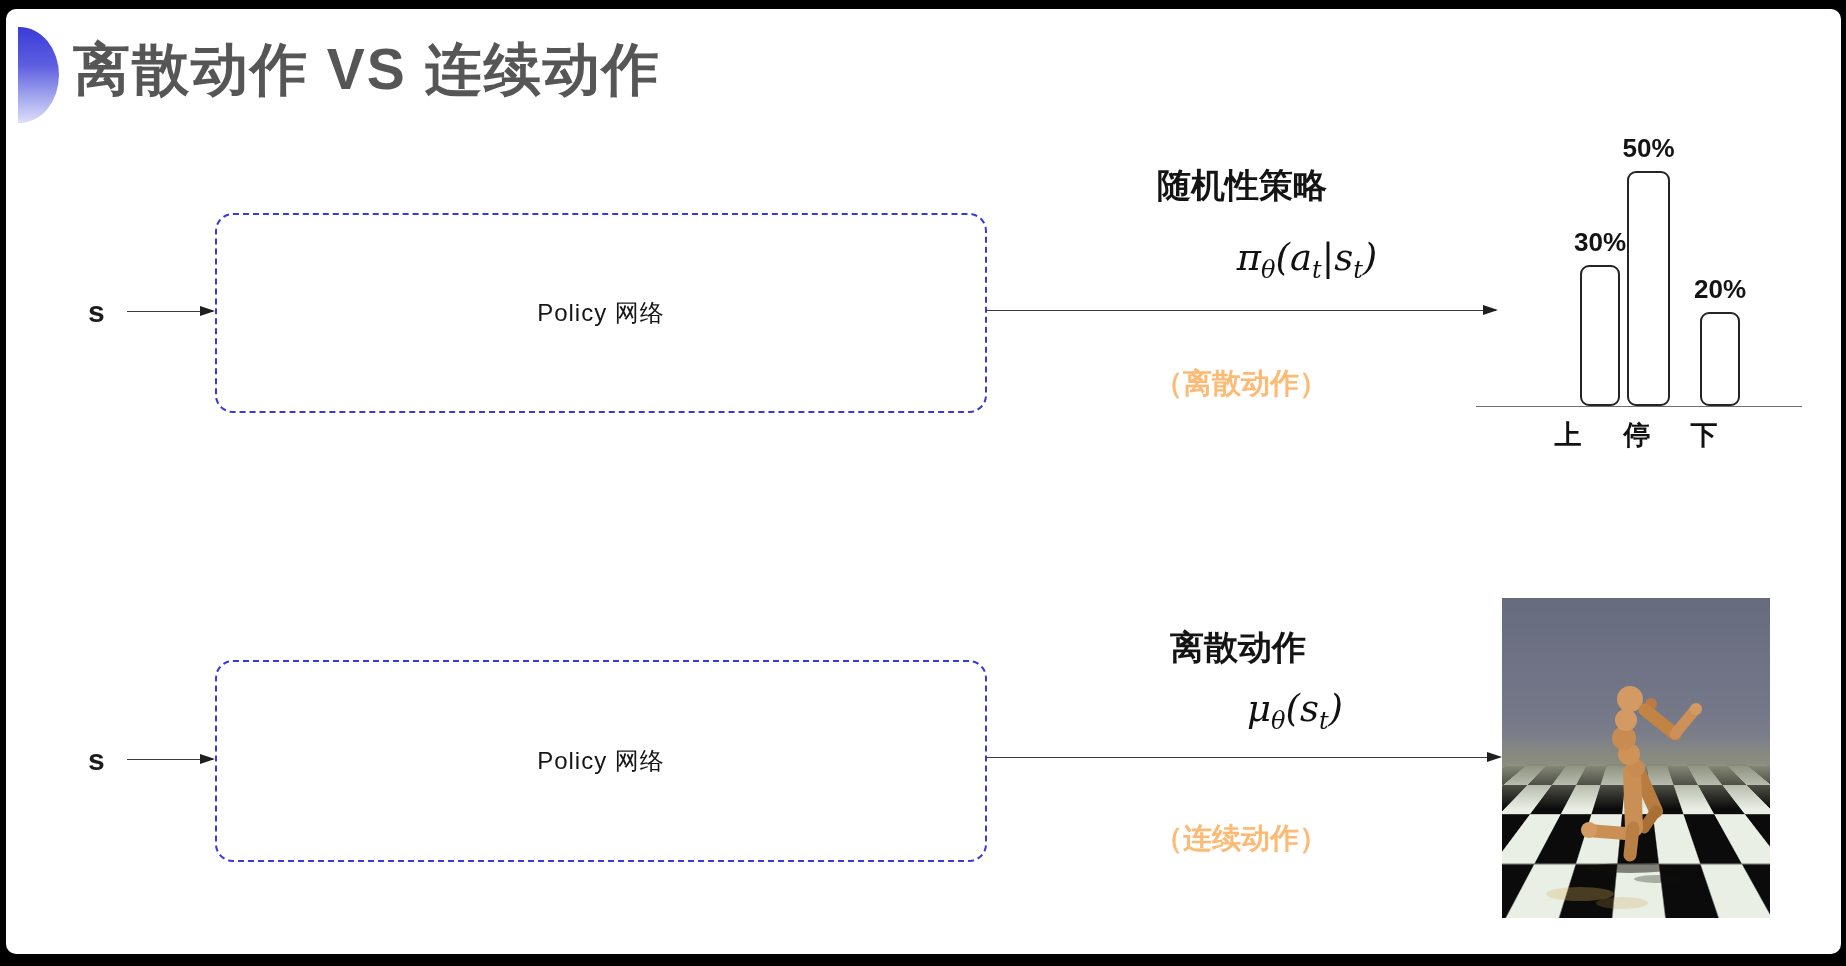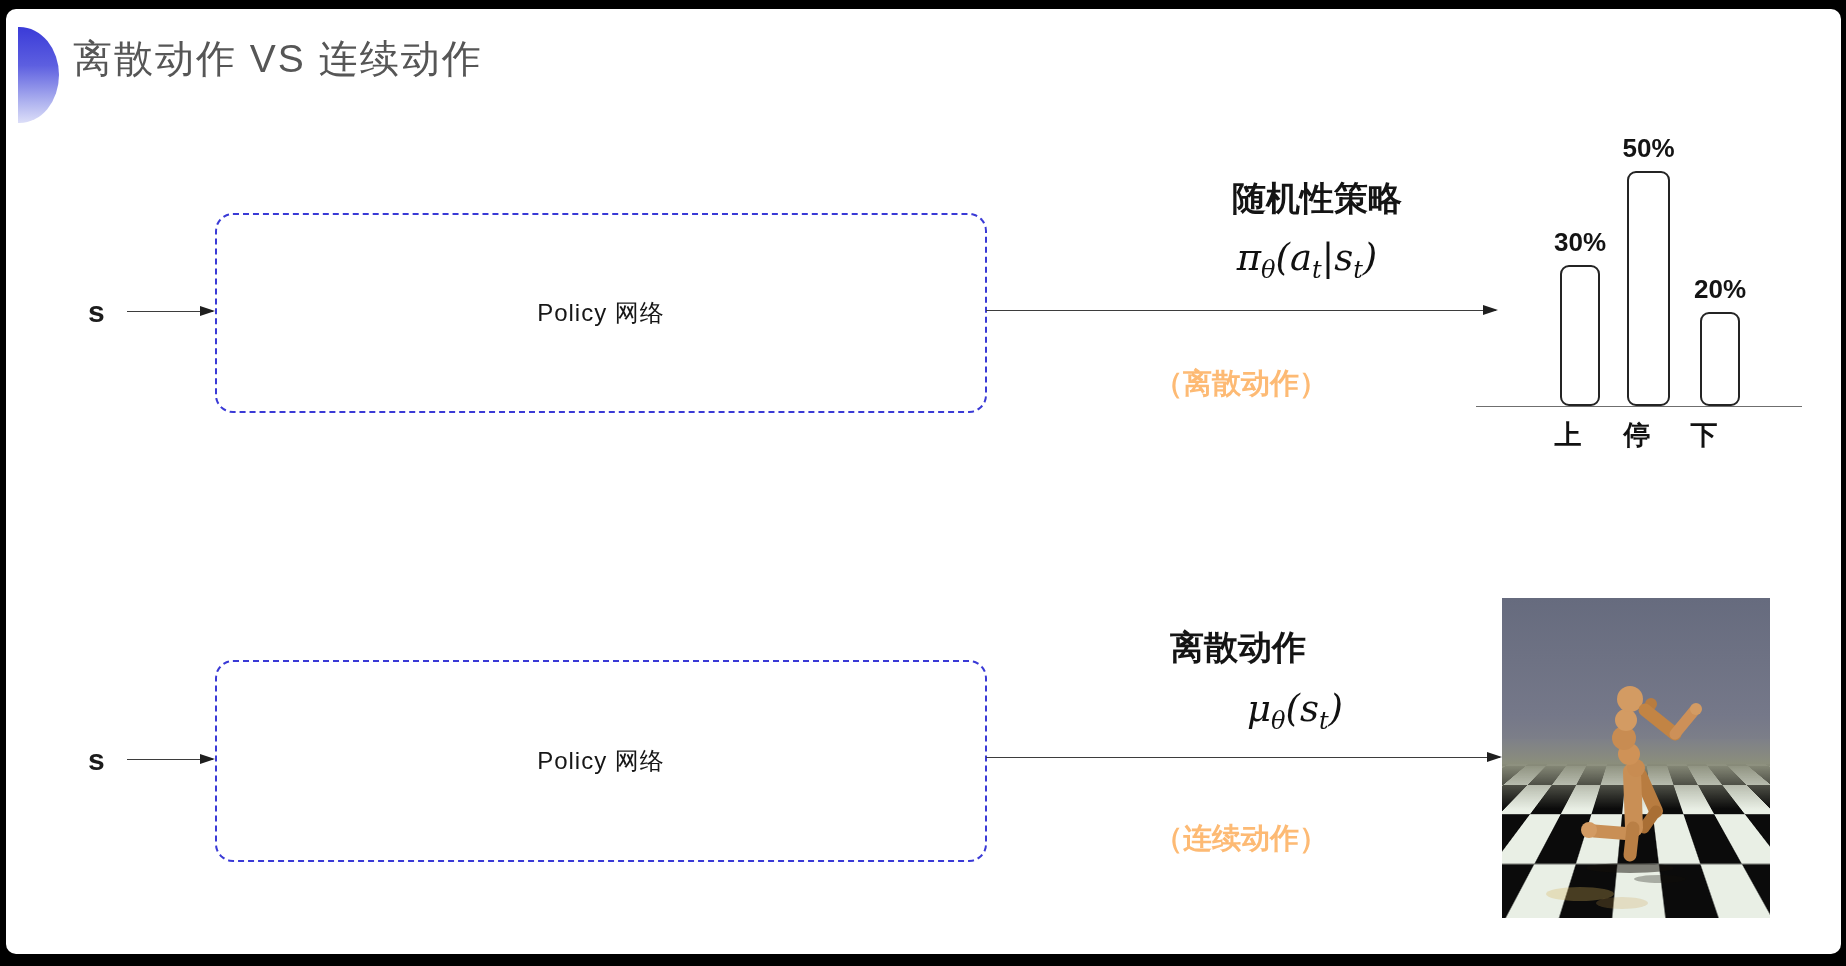--- a/index.html
+++ b/index.html
@@ -5,21 +5,21 @@
   html,body{margin:0;padding:0;background:#000;}
   .stage{position:relative;width:1846px;height:966px;background:#000;overflow:hidden;
          font-family:"Liberation Sans","DejaVu Sans",sans-serif;}
   .slide{position:absolute;left:6px;top:9px;right:5px;bottom:12px;background:#ffffff;border-radius:10px;}
   .canvas{position:absolute;inset:0;}
 
   
   .ornament{position:absolute;left:18px;top:27px;width:41px;height:96px;
             border-top-right-radius:41px 50px;border-bottom-right-radius:41px 50px;
             background:linear-gradient(180deg,#3a3bd8 0%,#5d5fe0 40%,#aeb2ef 78%,#dcdef8 100%);}
-  .title{position:absolute;left:73px;top:32px;margin:0;font-size:39px;font-weight:400;
+  .title{position:absolute;left:73px;top:32px;margin:0;font-size:57px;font-weight:700;
          color:#565656;letter-spacing:2px;white-space:nowrap;}
 
   
   .s-label{position:absolute;font-size:30px;font-weight:600;color:#1c1c1c;}
   .arrow{position:absolute;height:0;border-top:1.6px solid #3d3d3d;}
   .arrow::after{content:"";position:absolute;right:-2px;top:-6.5px;width:0;height:0;
                 border-left:15px solid #1f1f1f;border-top:5.5px solid transparent;border-bottom:5.5px solid transparent;}
   .policy-box{position:absolute;border:2.5px dashed #3a3ad6;border-radius:18px;
               display:flex;align-items:center;justify-content:center;background:#fff;}
   .policy-box span{font-size:24px;color:#161616;letter-spacing:1px;}
@@ -58,26 +58,26 @@
 
     <div class="ornament"></div>
     <h1 class="title">离散动作 VS 连续动作</h1>
 
     <span class="s-label" style="left:88px;top:295px;">s</span>
     <div class="arrow" style="left:127px;top:311px;width:86px;"></div>
     <div class="policy-box" style="left:215px;top:213px;width:768px;height:196px;">
       <span>Policy 网络</span>
     </div>
     <div class="arrow" style="left:986px;top:310px;width:510px;"></div>
-    <div class="policy-name" style="left:1082px;top:176px;text-align:right;">随机性策略</div>
+    <div class="policy-name" style="left:1082px;top:163px;">随机性策略</div>
     <div class="formula" style="left:1147px;top:236px;"><span>π</span><sub>θ</sub><span>(a</span><sub>t</sub><span>|s</span><sub>t</sub><span>)</span></div>
     <div class="note" style="left:1081px;top:364px;">（离散动作）</div>
 
     <div class="chart">
-      <div class="bar-col" style="left:60px;width:64px;">
+      <div class="bar-col" style="left:80px;width:64px;">
         <span class="pct">30%</span>
         <div class="bar" style="width: 40px; height: 141px;"></div>
       </div>
       <div class="bar-col" style="left:139px;width:43px;">
         <span class="pct">50%</span>
         <div class="bar" style="width: 43px; height: 235px;"></div>
       </div>
       <div class="bar-col" style="left:208px;width:48px;">
         <span class="pct">20%</span>
         <div class="bar" style="width: 40px; height: 94px;"></div>

